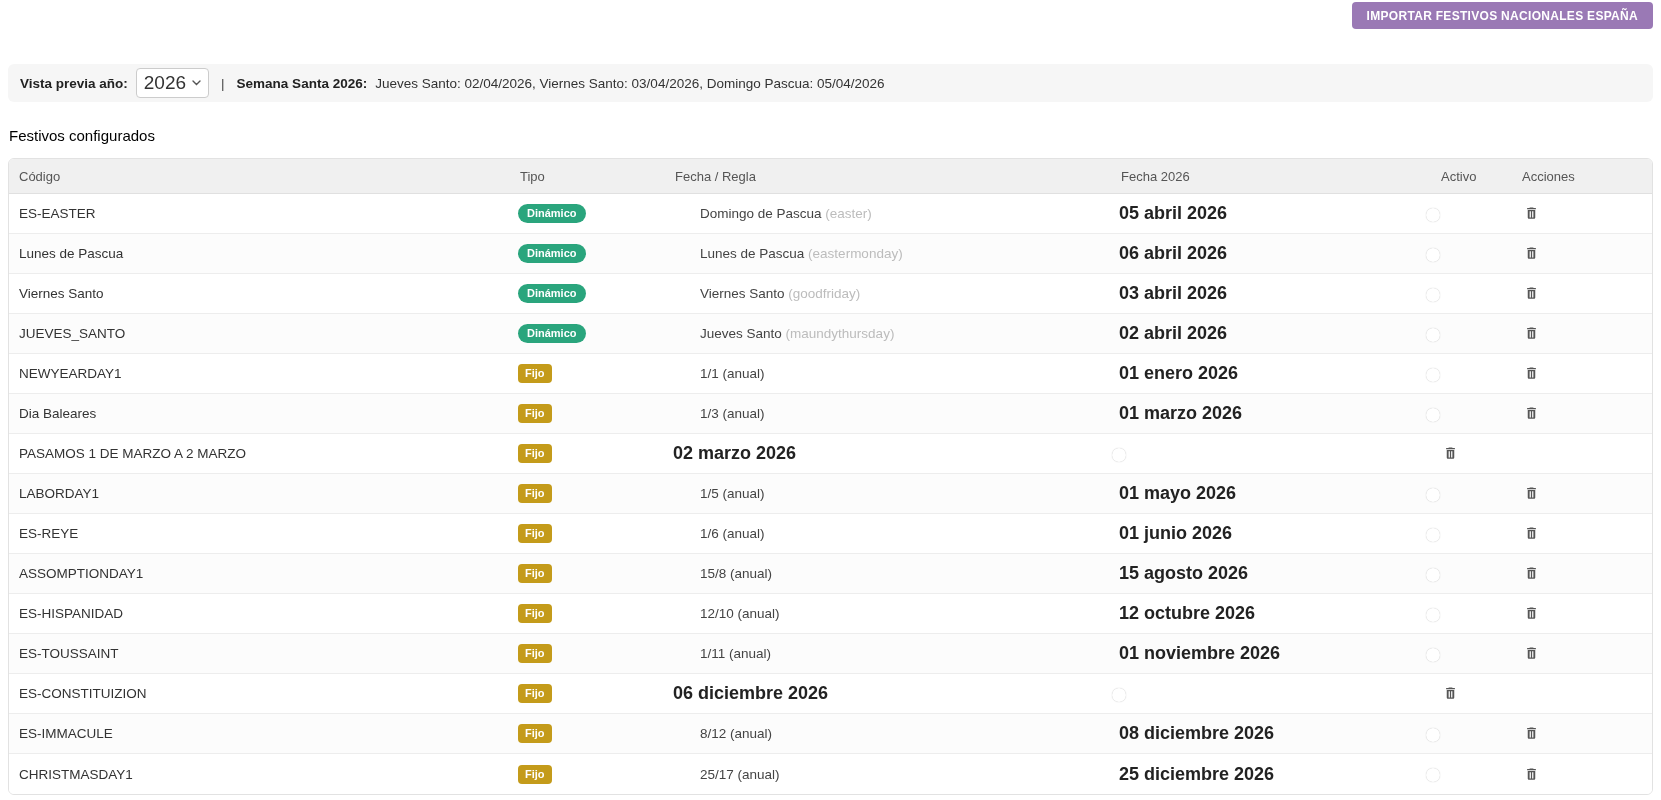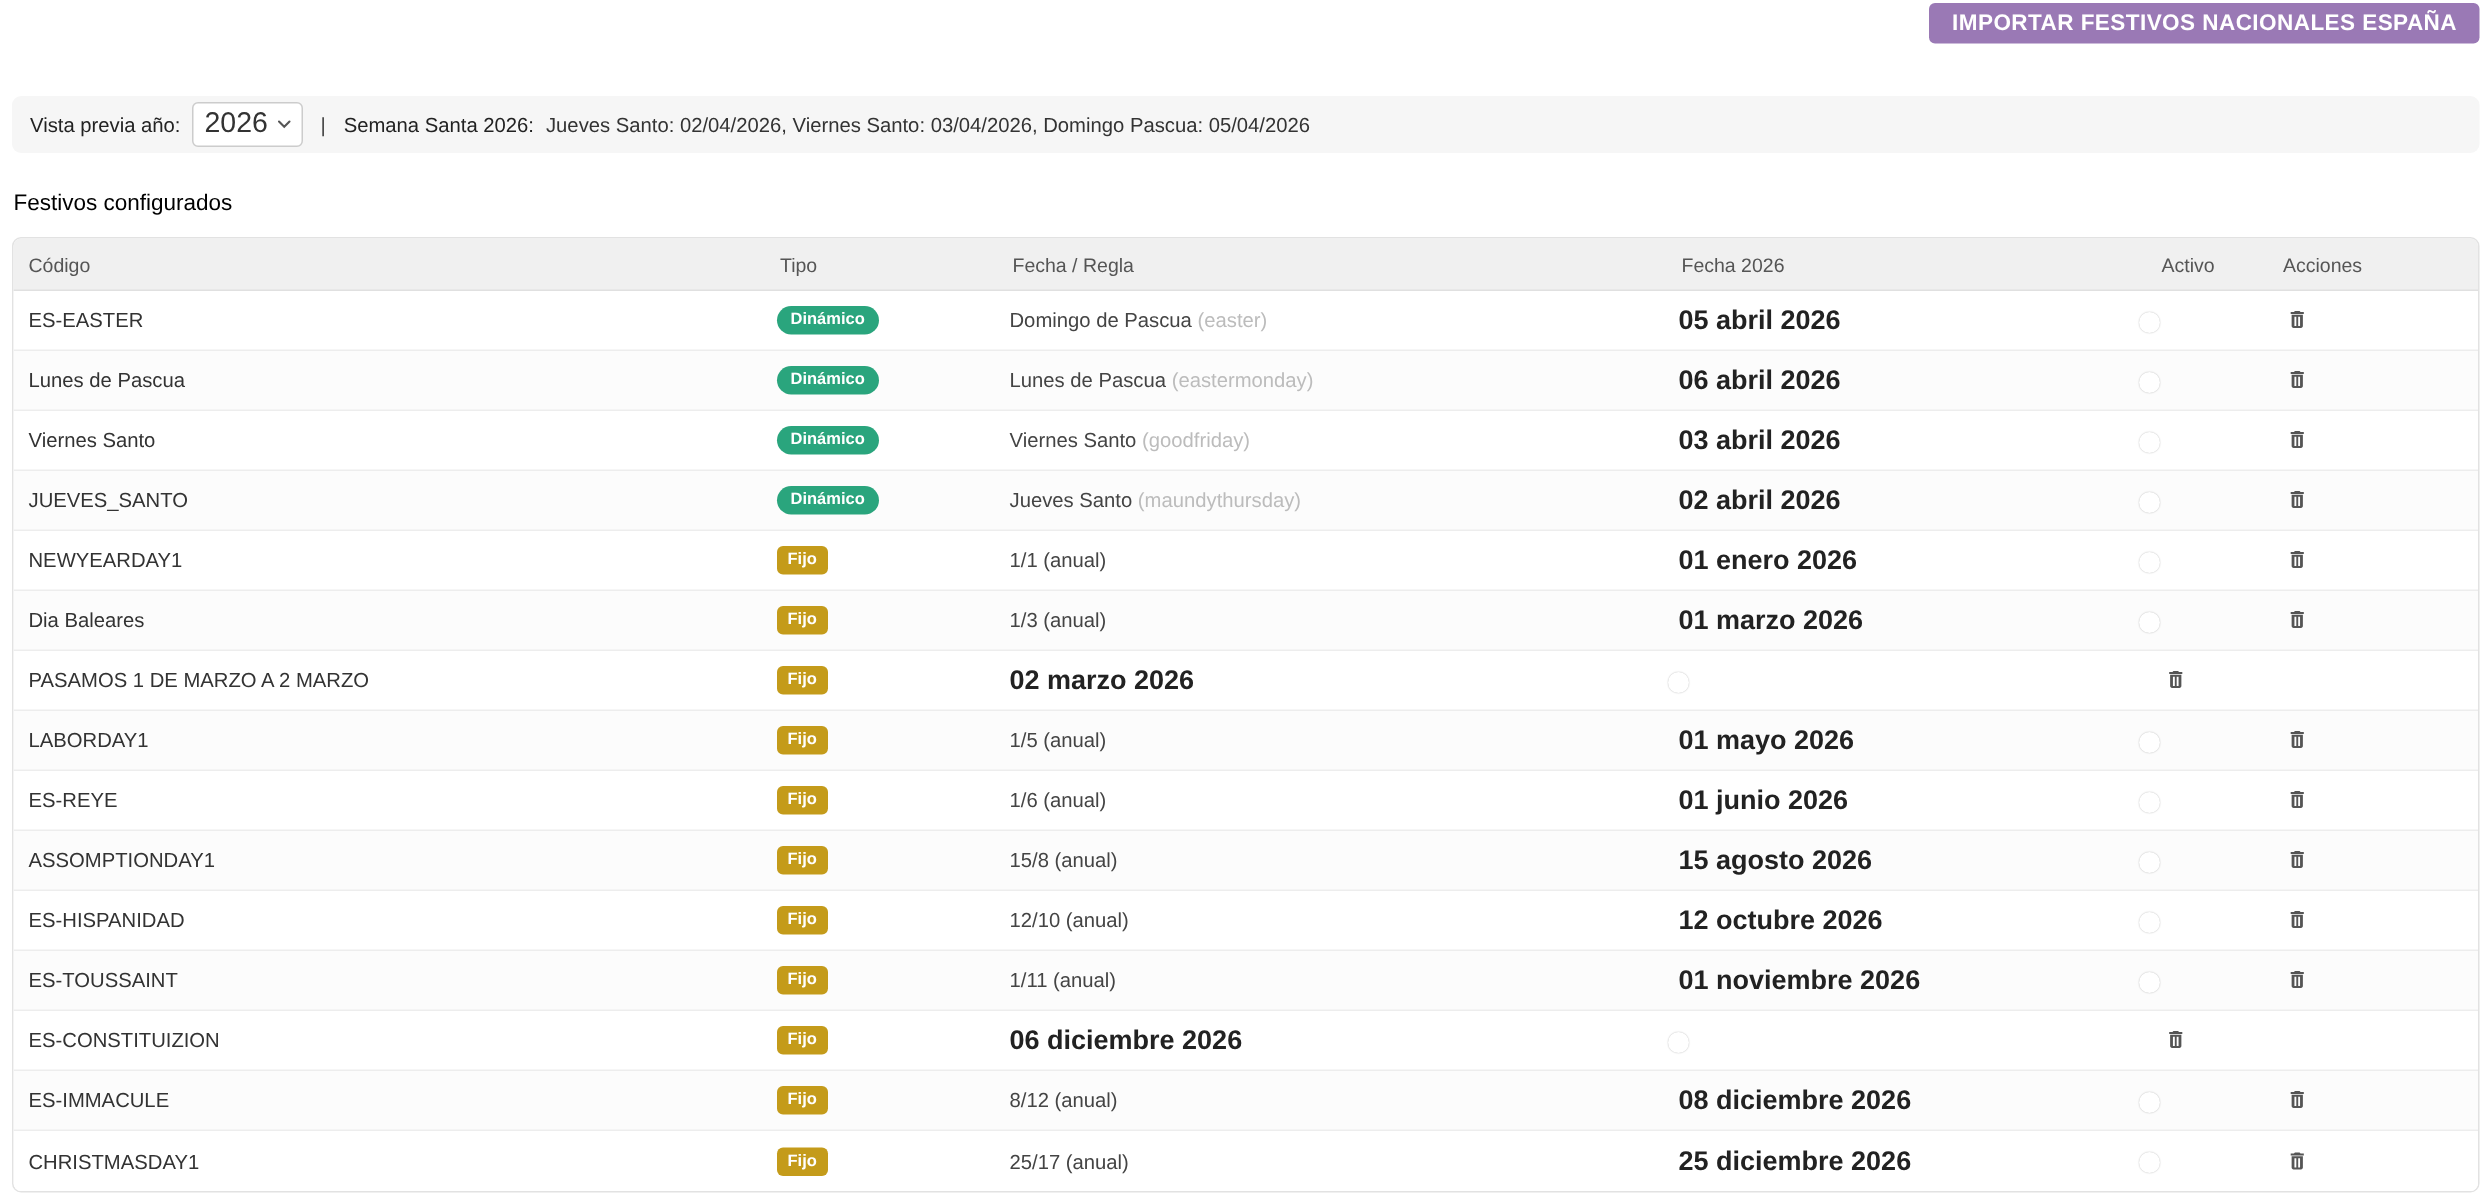--- a/index.html
+++ b/index.html
@@ -9,29 +9,29 @@
     --button-purple:#9a79b5;
     --bar-bg:#f6f6f6;
     --header-bg:#f0f0f0;
   }
   *{box-sizing:border-box;margin:0;padding:0;}
   html,body{width:1661px;height:800px;background:#fff;overflow:hidden;
     font-family:"Liberation Sans","DejaVu Sans",sans-serif;color:#333;}
   .import-btn{
     position:absolute;top:2px;right:8px;height:27px;
     background:var(--button-purple);color:#fff;border:none;border-radius:4px;
-    font-family:inherit;font-size:15px;font-weight:bold;letter-spacing:.3px;
+    font-family:inherit;font-size:12px;font-weight:bold;letter-spacing:.3px;
     padding:0 15px;text-transform:uppercase;cursor:pointer;
   }
   .preview-bar{
     position:absolute;left:8px;right:8px;top:64px;height:38px;
     background:var(--bar-bg);border-radius:6px;
     display:flex;align-items:center;padding:0 12px;font-size:13.5px;gap:8px;white-space:nowrap;
   }
-  .preview-bar .lbl{font-weight:normal;color:#222;}
+  .preview-bar .lbl{font-weight:bold;color:#222;}
   .year-select{
     display:inline-flex;align-items:center;gap:6px;background:#fff;
     border:1px solid #ccc;border-radius:4px;padding:3px 7px;font-size:19px;color:#333;cursor:pointer;
   }
   .year-select svg{display:block;}
   .sep{color:#444;padding:0 4px;}
   .section-title{
     position:absolute;left:9px;top:127px;font-size:15px;font-weight:normal;color:#000000;
   }
   .holiday-table{
@@ -50,21 +50,21 @@
   .thead .th{padding-left:2px;}
   .thead .th:first-child{padding-left:10px;}
   .thead .th.small-pad{padding-left:8px;}
   .trow{height:40px;font-size:13.5px;border-bottom:1px solid #ededed;background:#fff;}
   .trow:last-child{border-bottom:none;}
   .trow.alt{background:#fcfcfc;}
   .cell-codigo{padding-left:10px;color:#333;}
   .badge{display:inline-block;color:#fff;font-size:11px;font-weight:bold;line-height:1;}
   .badge-dynamic{background:var(--badge-dynamic);padding:4px 9px;border-radius:10px;}
   .badge-fixed{background:var(--badge-fixed);padding:4px 7px;border-radius:4px;}
-  .cell-rule{color:#444;}
+  .cell-rule{color:#444;margin-left:27px;}
   .rule-hint{color:#bcbcbc;}
   .cell-fecha{font-weight:bold;color:#222;font-size:18px;}
   .toggle{
     width:30px;height:17px;border-radius:9px;background:var(--toggle-on);
     position:relative;cursor:pointer;margin-left:8px;
   }
   .toggle::after{
     content:"";position:absolute;top:1.5px;right:1.5px;width:14px;height:14px;
     border-radius:50%;background:#fff;box-shadow:0 0 1px rgba(0,0,0,.3);
   }

